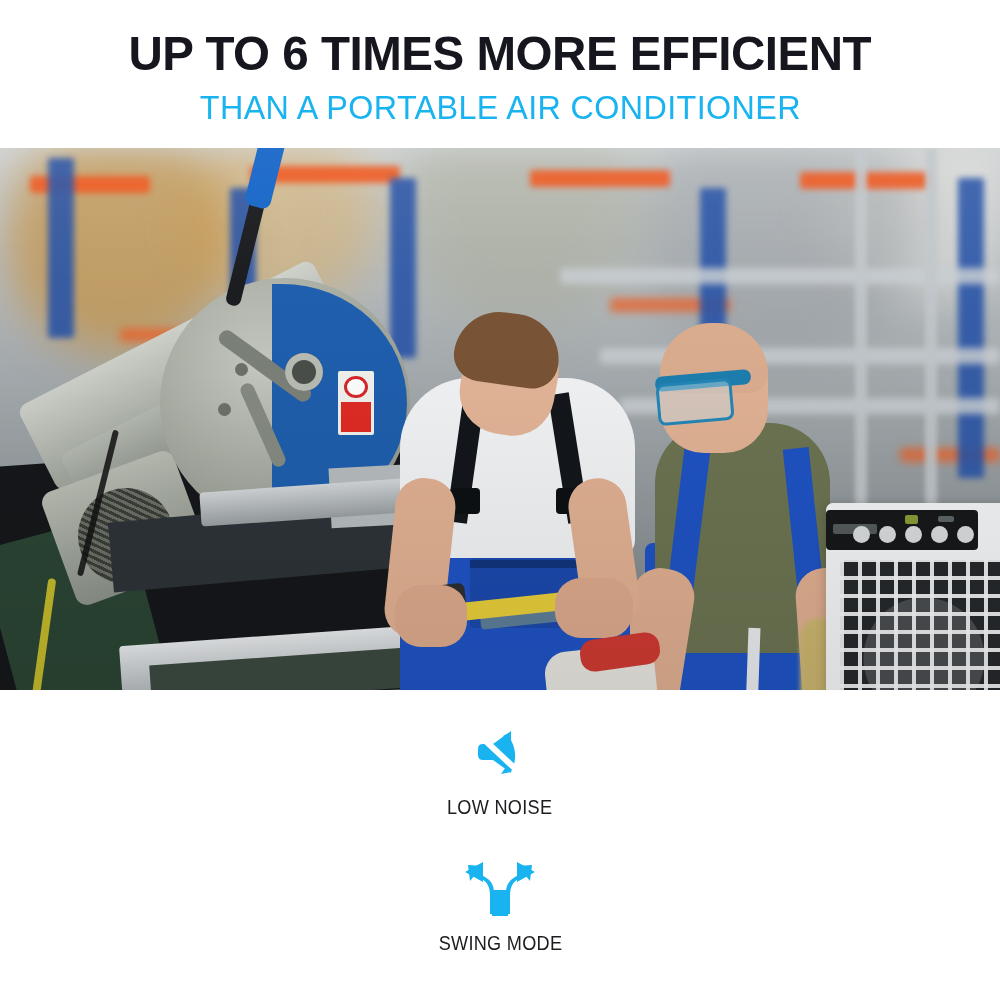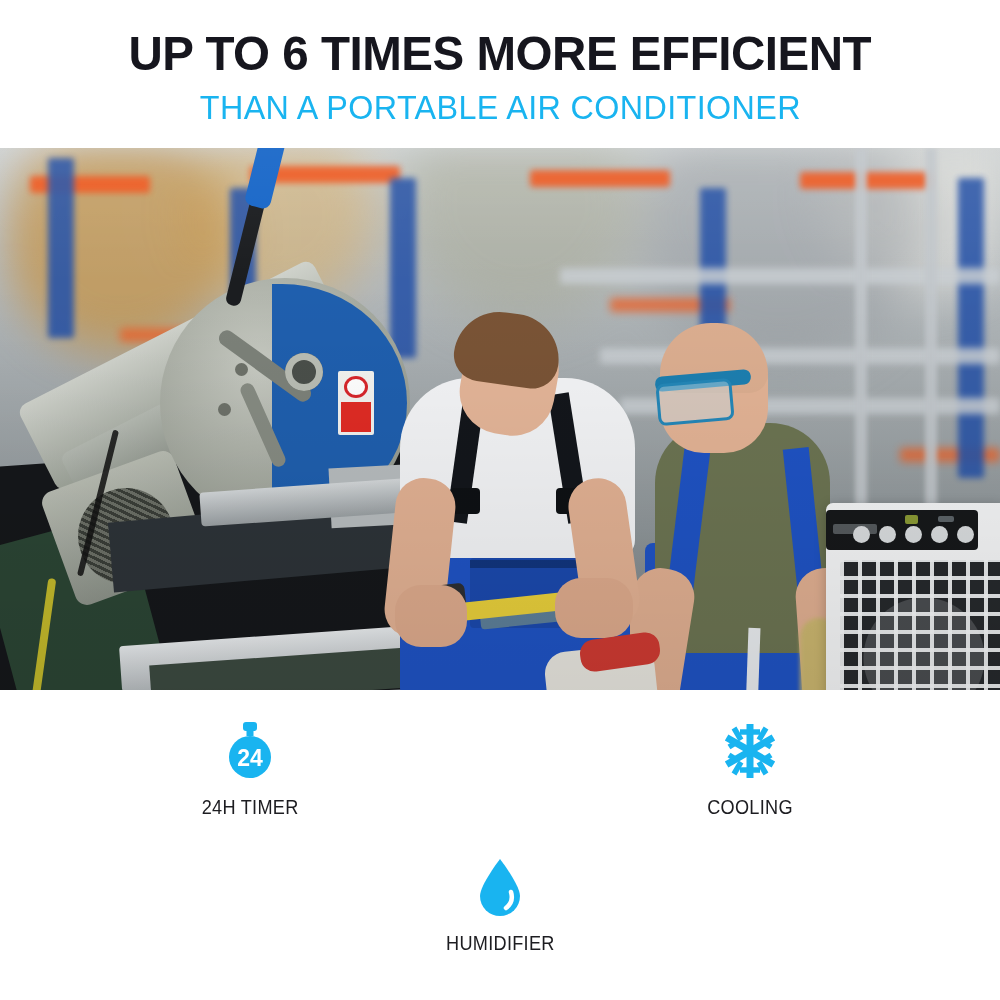--- a/index.html
+++ b/index.html
@@ -280,69 +280,49 @@
     <div class="ph cooler-grill"></div>
 
     <div class="ph photo-vig"></div>
   </div>
 
   <div class="features">
 
     <div class="frow row1">
 
 
+
       <div class="fitem">
         <div class="ficon">
-          <svg width="58" height="58" viewBox="0 0 58 58">
-            <rect x="22" y="0" width="14" height="9" rx="3" fill="#19b4f0"></rect>
-            <rect x="25.5" y="6" width="7" height="8" fill="#19b4f0"></rect>
-            <circle cx="29" cy="35" r="21" fill="#19b4f0"></circle>
-            <text x="29" y="44" text-anchor="middle" font-family="'Liberation Sans',sans-serif" font-size="23" font-weight="bold" fill="#ffffff">24</text>
+          <svg width="58" height="54" viewBox="0 0 58 54">
+            <path d="M12 18 H22 L40 5 V47 L22 34 H12 Q7 34 7 29 V23 Q7 18 12 18 Z" fill="#19b4f0"></path>
+            <path d="M36 8 Q50 26 40 46 L30 48 Q46 28 32 10 Z" fill="#19b4f0"></path>
+            <line x1="5" y1="6" x2="52" y2="50" stroke="#ffffff" stroke-width="6"></line>
           </svg>
         </div>
-        <div class="flabel">24H TIMER</div>
+        <div class="flabel">LOW NOISE</div>
       </div>
+
+    </div>
+
+    <div class="frow row2">
 
 
       <div class="fitem">
         <div class="ficon">
-          <svg width="58" height="58" viewBox="0 0 58 58">
-            <g stroke="#19b4f0" stroke-width="7" stroke-linecap="butt">
-              <line x1="29" y1="2" x2="29" y2="56"></line>
-              <line x1="5.6" y1="15.5" x2="52.4" y2="42.5"></line>
-              <line x1="5.6" y1="42.5" x2="52.4" y2="15.5"></line>
-            </g>
-            <g stroke="#19b4f0" stroke-width="5.5" stroke-linecap="butt">
-              <line x1="19" y1="10" x2="39" y2="10"></line>
-              <line x1="19" y1="48" x2="39" y2="48"></line>
-              <line x1="8" y1="25" x2="16" y2="20"></line>
-              <line x1="8" y1="33" x2="16" y2="38"></line>
-              <line x1="50" y1="25" x2="42" y2="20"></line>
-              <line x1="50" y1="33" x2="42" y2="38"></line>
-              <line x1="13" y1="6" x2="20" y2="18"></line>
-              <line x1="45" y1="6" x2="38" y2="18"></line>
-              <line x1="13" y1="52" x2="20" y2="40"></line>
-              <line x1="45" y1="52" x2="38" y2="40"></line>
-            </g>
+          <svg width="74" height="56" viewBox="0 0 74 56">
+            <path d="M31 54 V32 Q31 22 22 17 L14 13 L20 6 L5 5 L7 21 L12 15 L19 19
+                     Q27 24 27 34 V54 Z" fill="#19b4f0"></path>
+            <path d="M43 54 V32 Q43 22 52 17 L60 13 L54 6 L69 5 L67 21 L62 15 L55 19
+                     Q47 24 47 34 V54 Z" fill="#19b4f0"></path>
+            <rect x="29" y="30" width="16" height="26" fill="#19b4f0"></rect>
+            <path d="M2 12 L20 2 L20 22 Z" fill="#19b4f0"></path>
+            <path d="M72 12 L54 2 L54 22 Z" fill="#19b4f0"></path>
           </svg>
         </div>
-        <div class="flabel">COOLING</div>
+        <div class="flabel">SWING MODE</div>
       </div>
-    </div>
-
-    <div class="frow row2">
-
-      <div class="fitem">
-        <div class="ficon">
-          <svg width="46" height="58" viewBox="0 0 46 58">
-            <path d="M23 1 C23 1 3 27 3 38 A20 20 0 0 0 43 38 C43 27 23 1 23 1 Z" fill="#19b4f0"></path>
-            <path d="M34 34 Q37 44 29 50" stroke="#ffffff" stroke-width="4.5" fill="none" stroke-linecap="round"></path>
-          </svg>
-        </div>
-        <div class="flabel">HUMIDIFIER</div>
-      </div>
-
 
 
     </div>
 
   </div>
 </div>
 
 </body></html>

